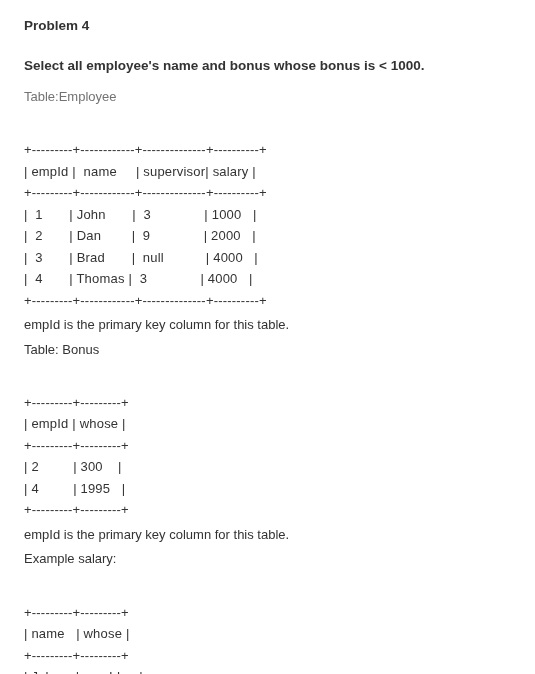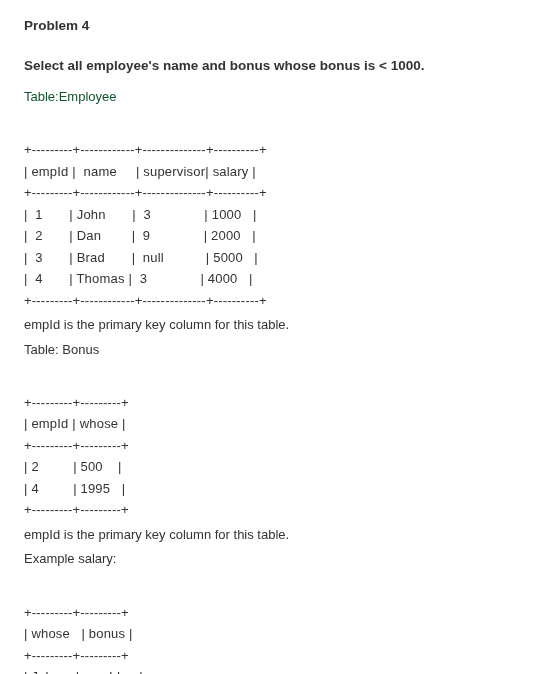--- a/index.html
+++ b/index.html
@@ -19,21 +19,21 @@
       margin-bottom: 25px;
     }
     .problem-statement {
       font-weight: bold;
       font-size: 13.5px;
       color: #333;
       margin-bottom: 16px;
     }
     .table-label {
       font-size: 13px;
-      color: #14532d;
+      color: #737373;
       margin-bottom: 14px;
       margin-top: 10px;
     }
     .ascii-table {
       font-family: Arial, Helvetica, sans-serif;
       font-size: 13px;
       color: #333;
       white-space: pre;
       line-height: 1.65;
       letter-spacing: 0.2px;
@@ -52,45 +52,45 @@
 <div class="problem-statement">Select all employee's name and bonus whose bonus is &lt; 1000.</div>
 
 <div class="table-label">Table:Employee</div>
 
 <div class="ascii-table">
 <span>+---------+------------+--------------+----------+</span>
 <span>| empId |  name     | supervisor| salary |</span>
 <span>+---------+------------+--------------+----------+</span>
 <span>|  1       | John       |  3              | 1000   |</span>
 <span>|  2       | Dan        |  9              | 2000   |</span>
-<span>|  3       | Brad       |  null           | 5000   |</span>
+<span>|  3       | Brad       |  null           | 4000   |</span>
 <span>|  4       | Thomas |  3              | 4000   |</span>
 <span>+---------+------------+--------------+----------+</span>
 </div>
 
 <div class="note">empId is the primary key column for this table.</div>
 <div class="note">Table: Bonus</div>
 
 <div style="height:10px"></div>
 
 <div class="ascii-table">
 <span>+---------+---------+</span>
 <span>| empId | whose |</span>
 <span>+---------+---------+</span>
-<span>| 2         | 500    |</span>
+<span>| 2         | 300    |</span>
 <span>| 4         | 1995   |</span>
 <span>+---------+---------+</span>
 </div>
 
 <div class="note">empId is the primary key column for this table.</div>
 <div class="note">Example salary:</div>
 
 <div style="height:10px"></div>
 
 <div class="ascii-table">
 <span>+---------+---------+</span>
-<span>| whose   | bonus |</span>
+<span>| name   | whose |</span>
 <span>+---------+---------+</span>
 <span>| John    | empId     |</span>
 <span>| Dan     | 500     |</span>
 
 
 </div>
 
 </body></html>

